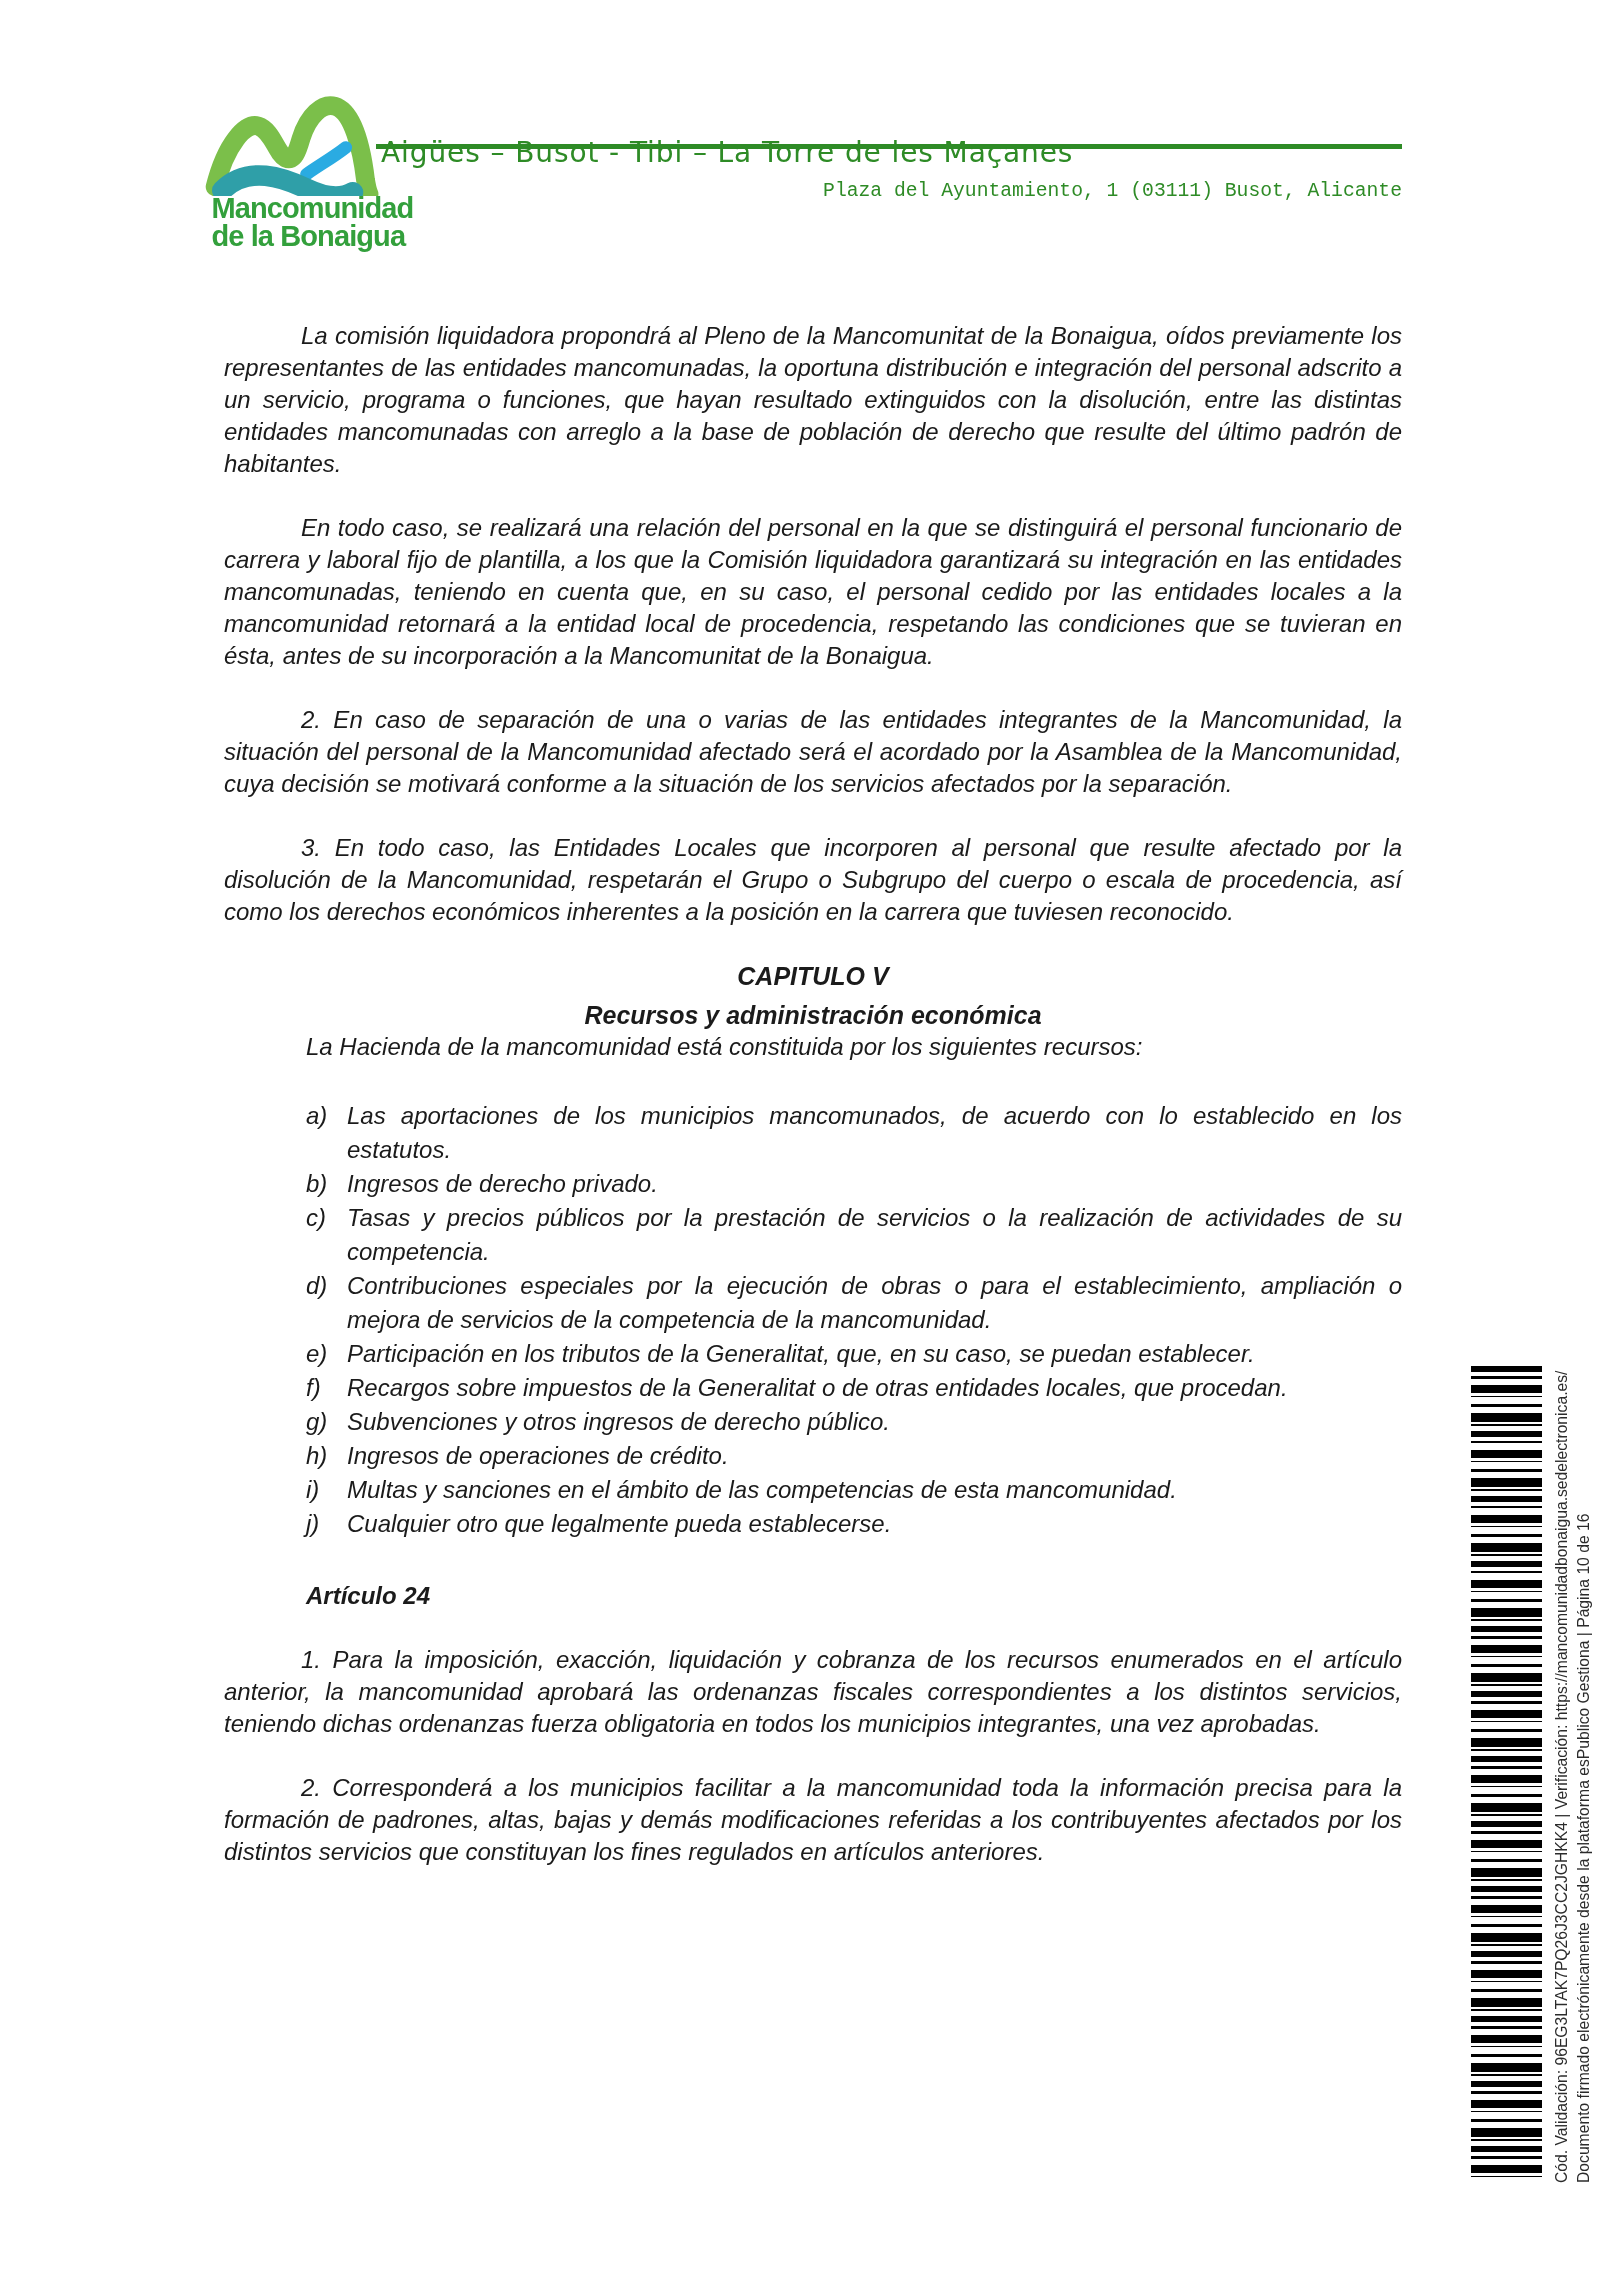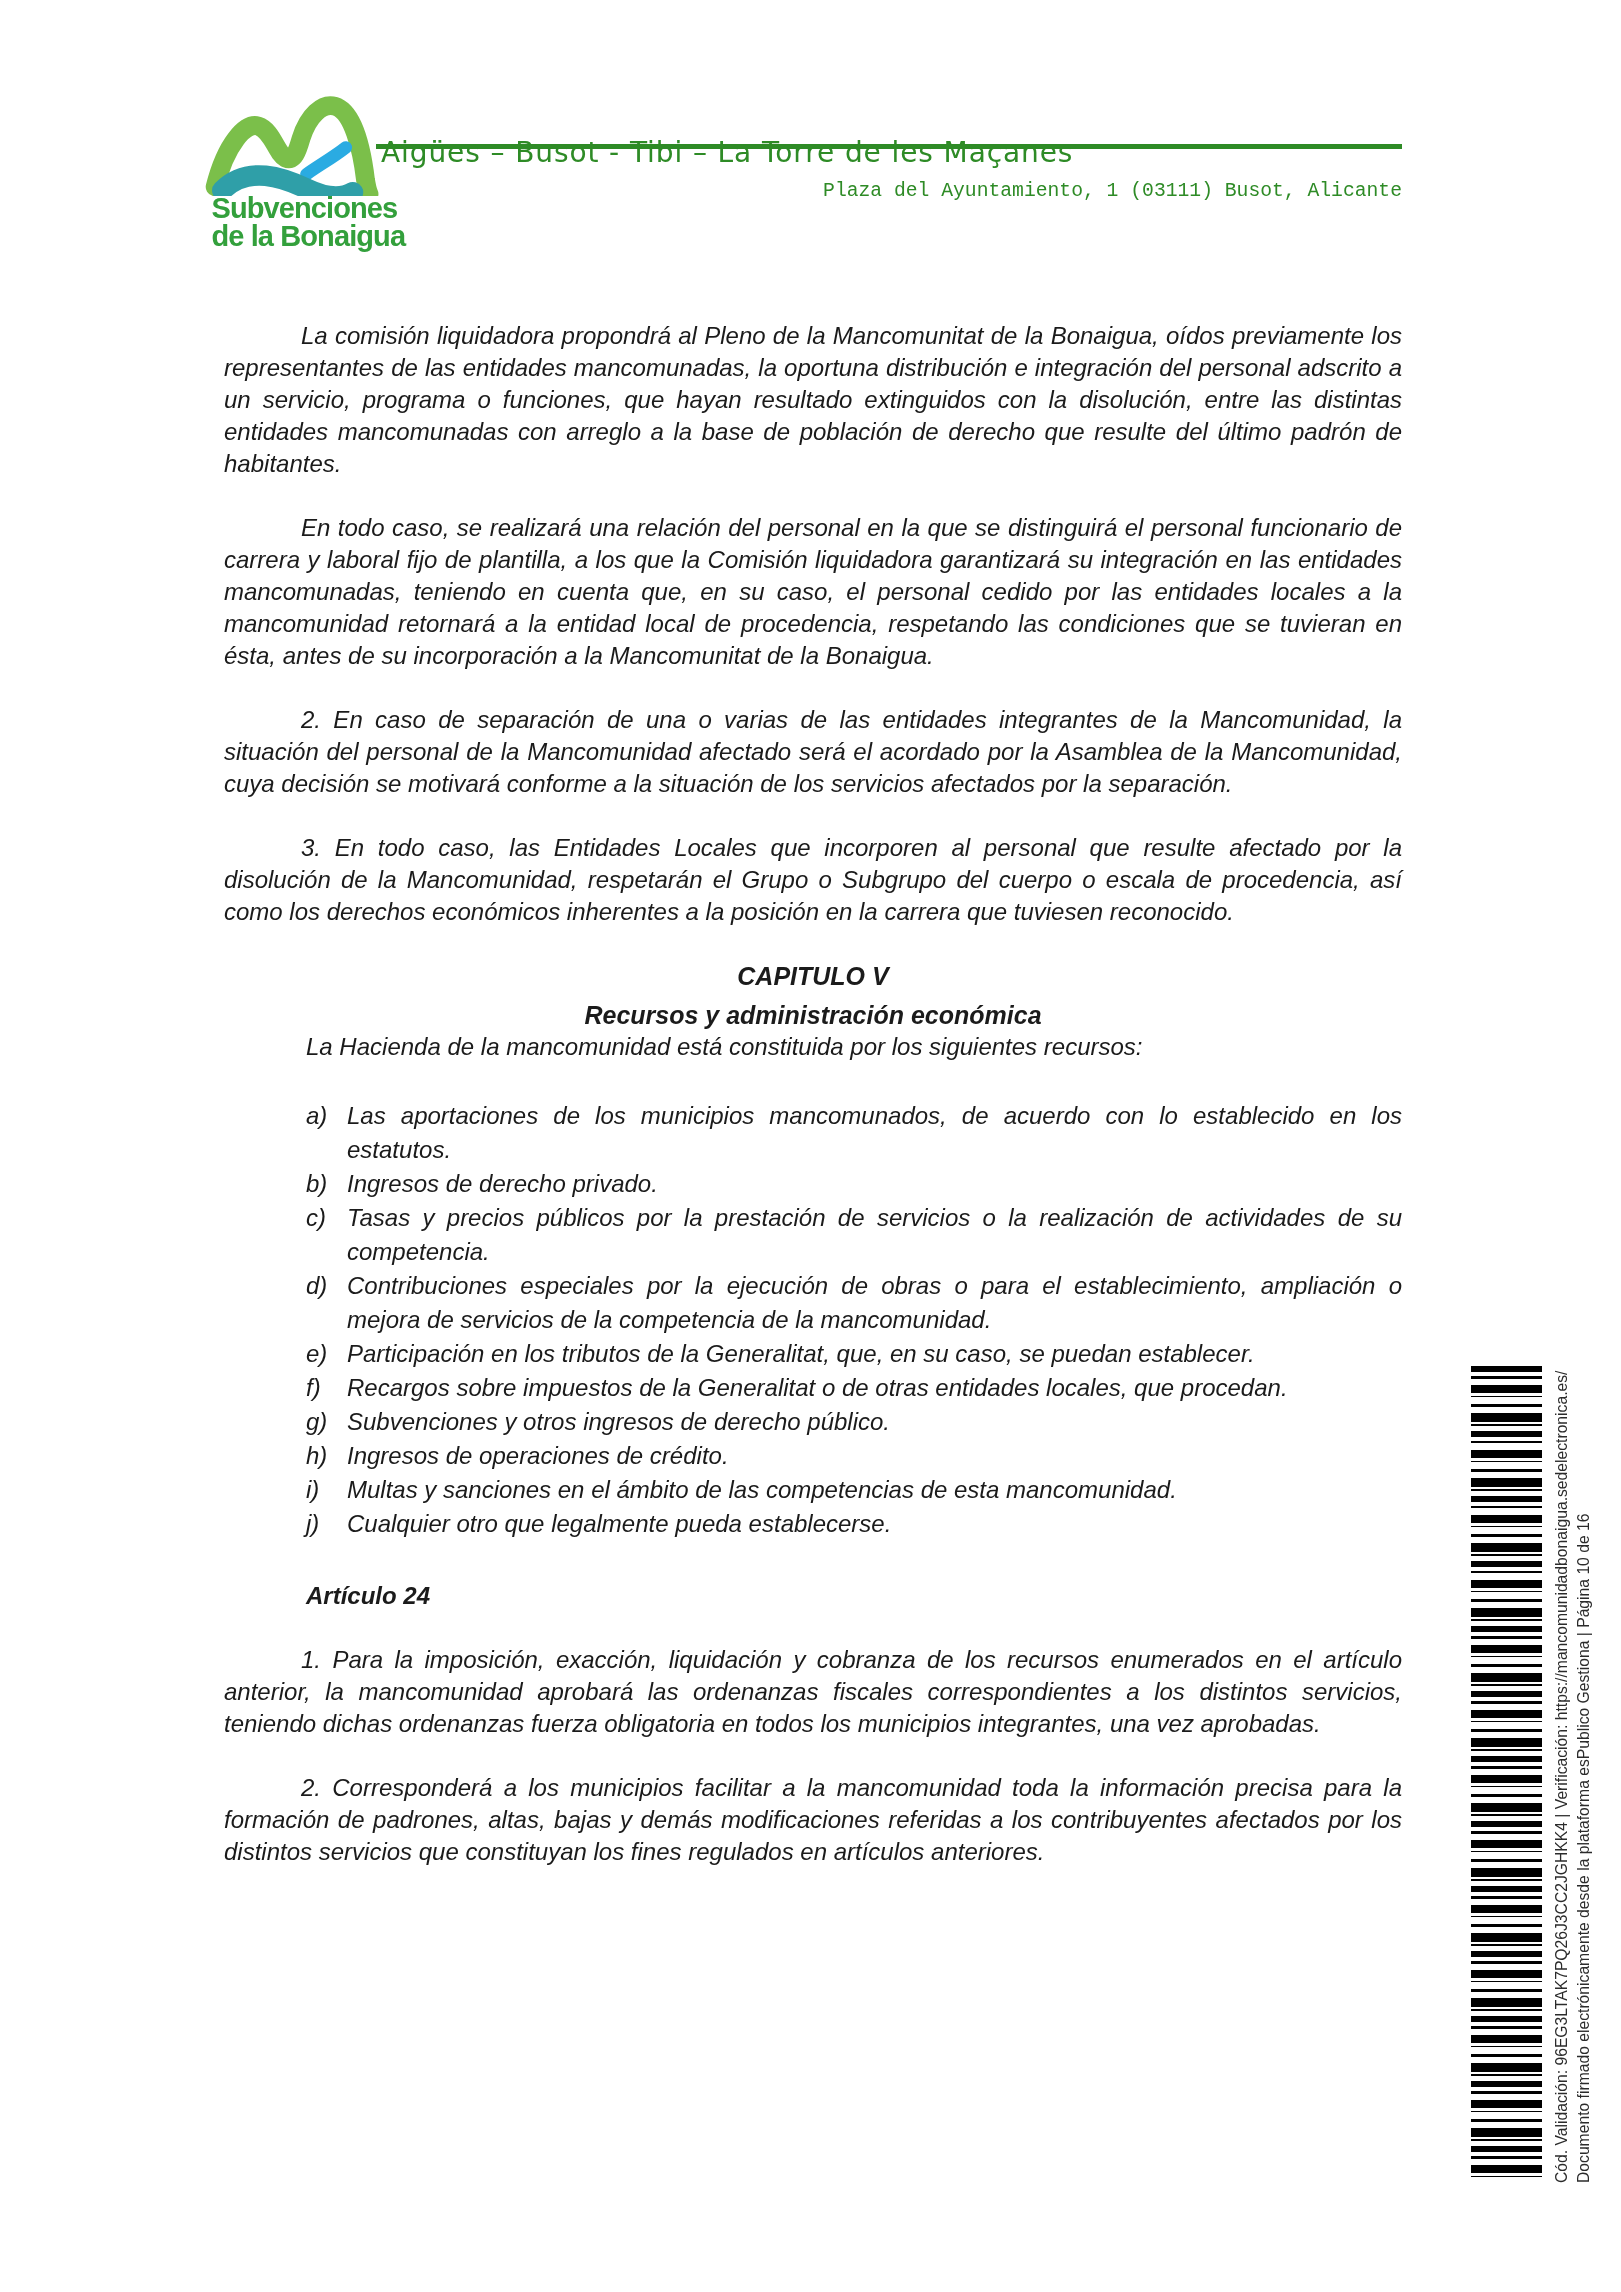--- a/index.html
+++ b/index.html
@@ -124,21 +124,21 @@
 
 <div class="page">
 
   <div class="logo">
     <svg width="213" height="115" viewBox="0 0 238 128">
       <path d="M 18 118 C 30 70 52 46 66 50 C 82 55 86 80 97 86 C 106 90 110 78 114 64 C 122 38 138 24 152 28 C 172 34 182 76 186 110 C 188 122 189 124 190 126" fill="none" stroke="#7bbf4a" stroke-width="21" stroke-linecap="round"></path>
       <path d="M 120 104 C 134 94 150 85 164 74" fill="none" stroke="#2aabe2" stroke-width="14" stroke-linecap="round"></path>
       <path d="M 26 122 C 55 93 95 108 120 120 C 145 132 162 130 172 124" fill="none" stroke="#2f9fa8" stroke-width="23" stroke-linecap="round"></path>
     </svg>
     <div class="logo-text">
-      <div>Subvenciones</div>
+      <div>Mancomunidad</div>
       <div>de la Bonaigua</div>
     </div>
   </div>
 
   <div class="muni-line">Aigües – Busot - Tibi – La Torre de les Maçanes</div>
   <div class="header-rule"></div>
 
   <div class="address-block">
     <div>Plaza del Ayuntamiento, 1 (03111) Busot, Alicante</div>
   </div>

